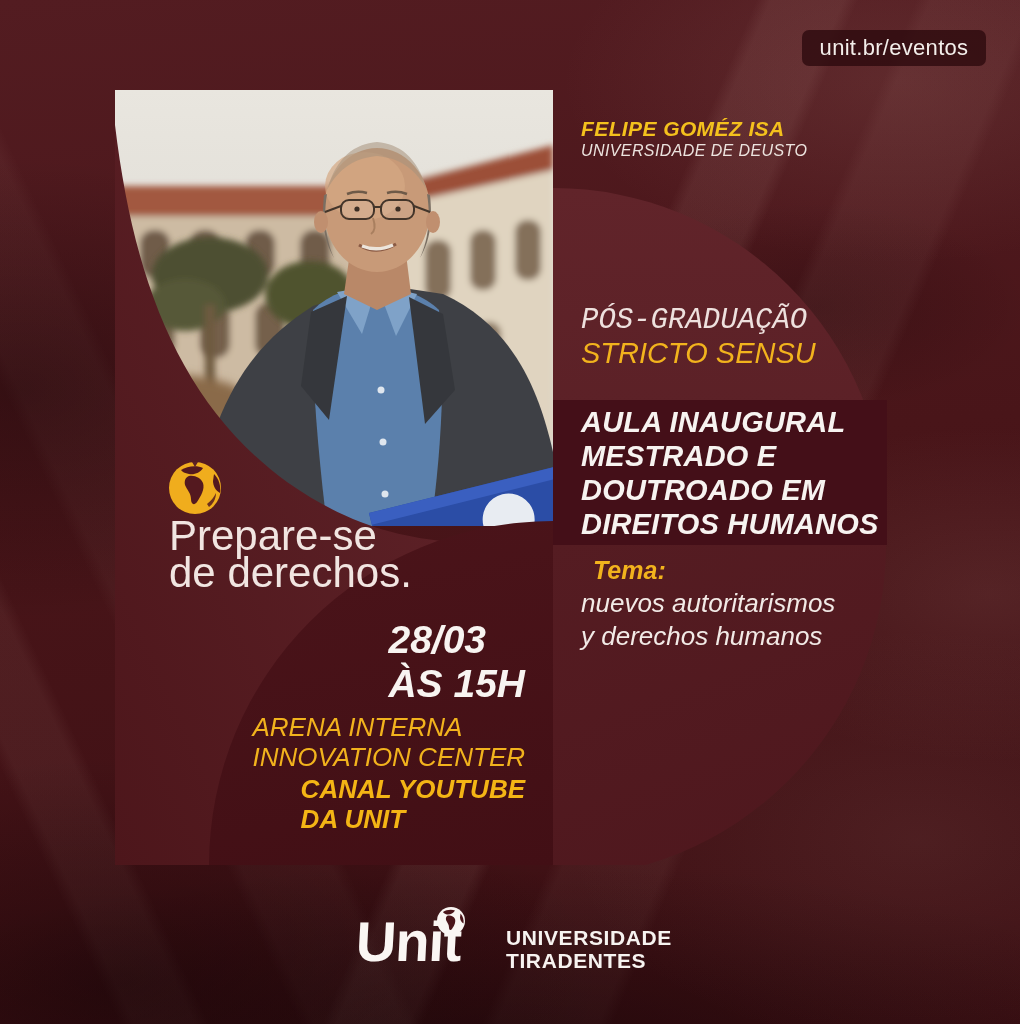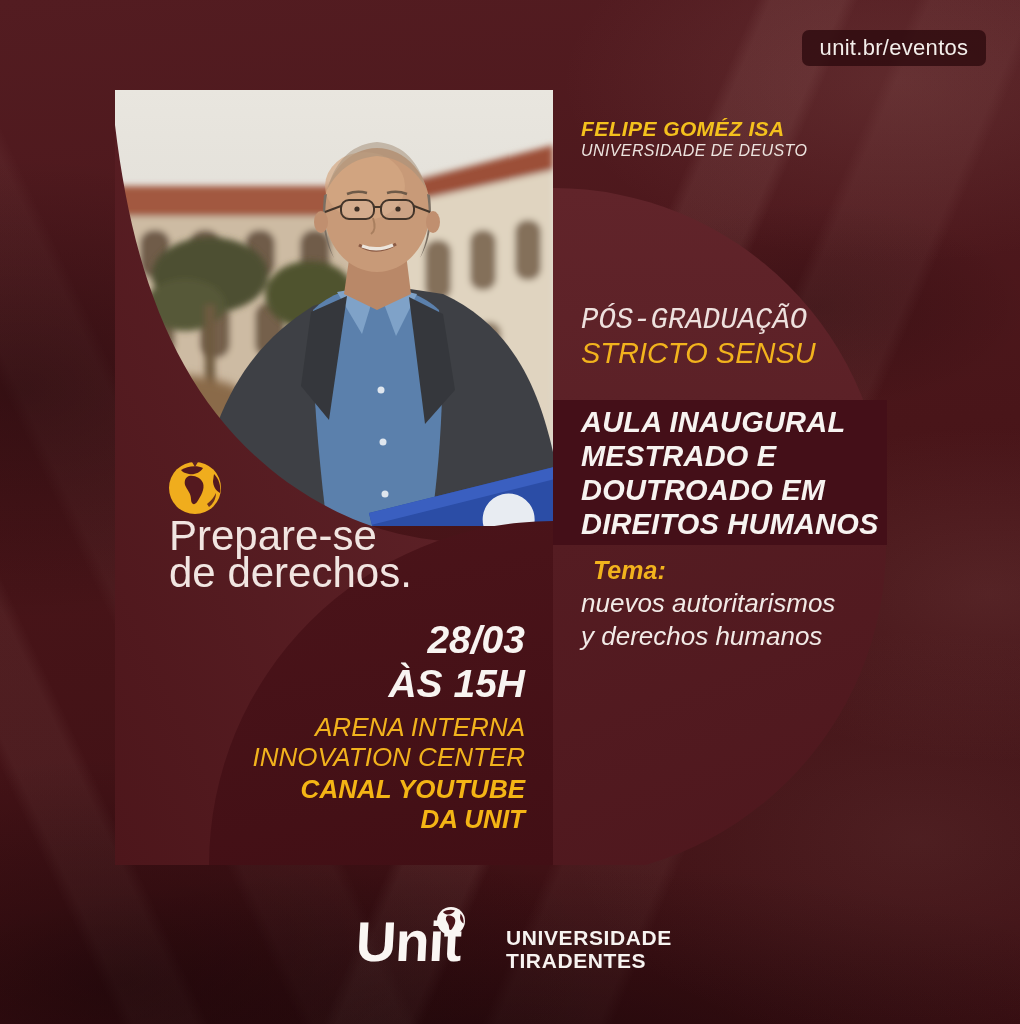--- a/index.html
+++ b/index.html
@@ -39,21 +39,21 @@
   .speaker-name{left:466px;top:27px;font-size:21px;font-weight:bold;font-style:italic;color:#f4c11d;letter-spacing:0.4px;}
   .speaker-aff{left:466px;top:52px;font-size:16px;font-style:italic;color:#ece3de;letter-spacing:0.4px;}
   .program{left:466px;top:214px;font-size:29px;font-style:italic;line-height:33px;}
   .program .l1{color:#eee1de;font-family:Liberation Mono, monospace;}
   .program .l2{color:#f2b31d;}
   .main-title{left:466px;top:315px;font-size:29px;font-weight:bold;font-style:italic;line-height:34px;color:#f7f3f0;letter-spacing:0.2px;}
   .tema-label{left:466px;top:466px;font-size:25px;font-weight:bold;font-style:italic;color:#f2b31d;margin-left:12px;}
   .tema-lines{left:466px;top:497px;font-size:26px;font-style:italic;line-height:33px;color:#f2eae6;}
   .tagline{left:54px;top:427px;font-size:42px;line-height:37px;color:#f1e5e1;}
   .globe-wrap{position:absolute;left:52px;top:370px;z-index:10;}
-  .sched{right:380px;text-align:right;}
+  .sched{right:380px;}
   .sched-date{top:528px;font-size:39px;font-weight:bold;font-style:italic;line-height:44px;color:#f8f4f1;}
   .sched-venue{top:622px;font-size:26px;font-style:italic;line-height:30px;color:#f2b31d;}
   .sched-cast{top:684px;font-size:26px;font-weight:bold;font-style:italic;line-height:30px;color:#f4b515;}
   
   .logo-word{position:absolute;left:356px;top:912px;font-size:56px;font-weight:bold;color:#faf6f3;
     letter-spacing:-1px;transform:skewX(-3deg);line-height:60px;}
   .logo-globe{position:absolute;left:436px;top:906px;}
   .logo-org{position:absolute;left:506px;top:926px;font-size:21px;font-weight:bold;color:#f7f3f0;
     letter-spacing:0.6px;line-height:23px;}
 </style>

